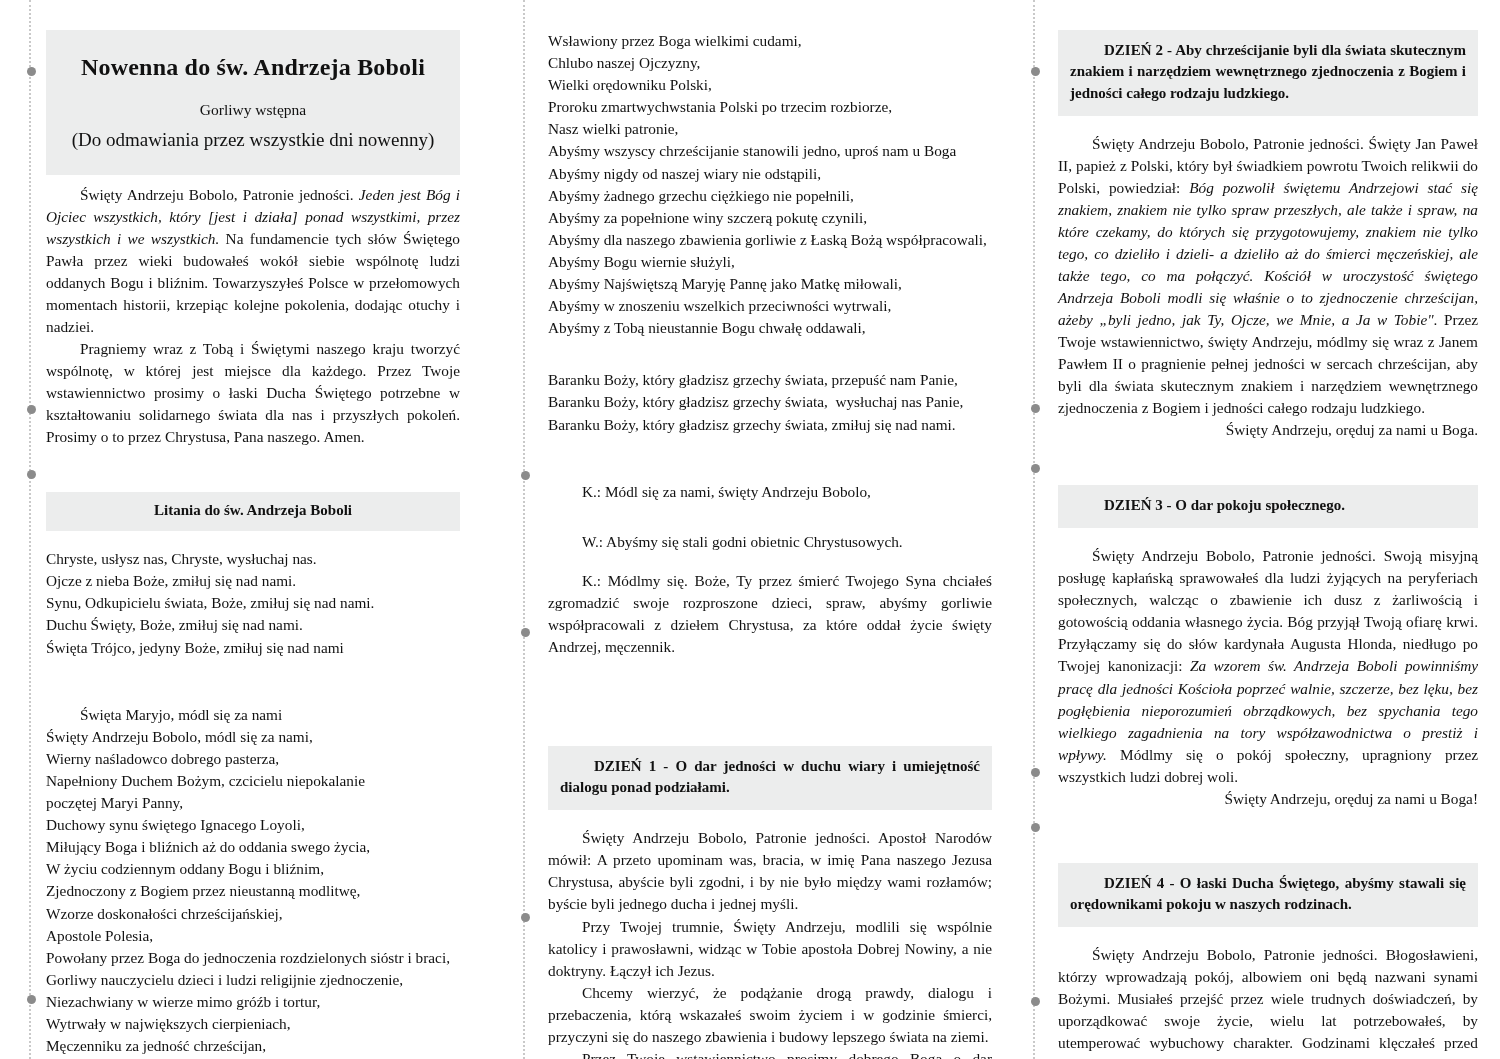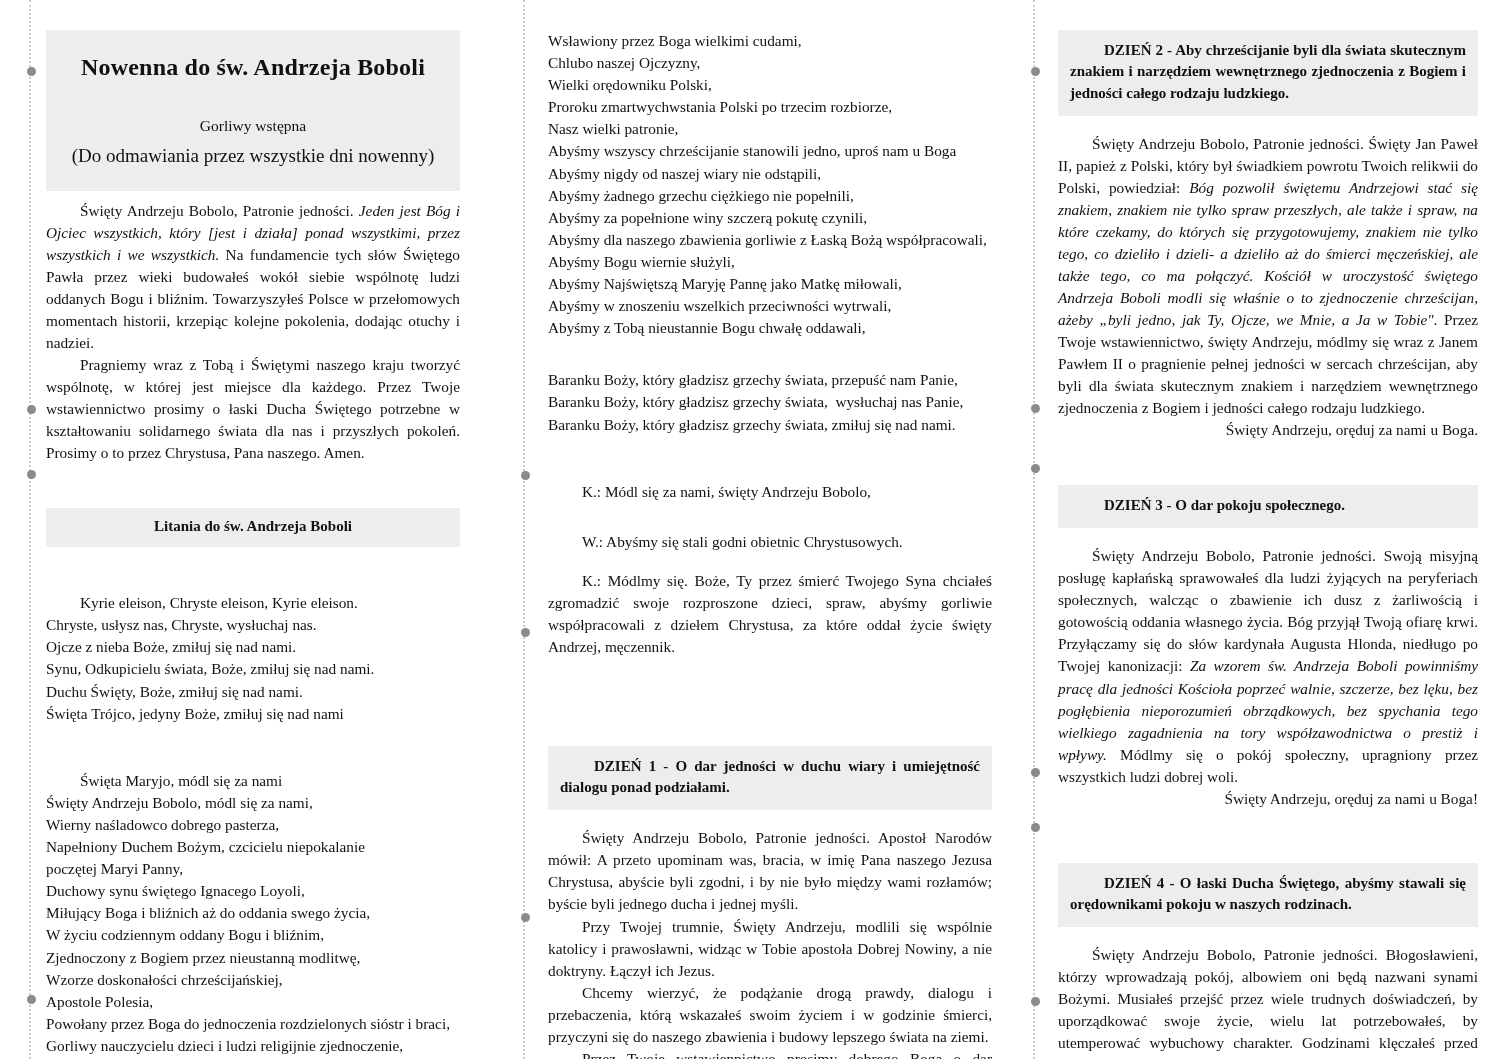--- a/index.html
+++ b/index.html
@@ -61,21 +61,21 @@
     padding: 10px 12px 12px 12px;
     margin: 0 0 0 0;
   }
   .band.tall { padding: 14px 12px 22px 12px; }
 
   h1.title {
     font-size: 24px;
     font-weight: bold;
     text-align: center;
     letter-spacing: 0.2px;
-    margin: 10px 0 36px 0;
+    margin: 10px 0 20px 0;
     font-family: "Liberation Serif", "DejaVu Serif", serif;
   }
   .sub1 {
     font-size: 15.5px;
     text-align: center;
     margin: 0 0 10px 0;
   }
   .sub2 {
     font-size: 19px;
     text-align: center;
@@ -159,21 +159,20 @@
 
       <div class="gap-xl"></div>
 
       <div class="band">
         <div class="band-head">Litania do św. Andrzeja Boboli</div>
       </div>
 
       <div class="gap"></div>
 
       <div class="lines">
-        <span class="ln ind">Kyrie eleison, Chryste eleison, Kyrie eleison.</span>
         <span class="ln">Chryste, usłysz nas, Chryste, wysłuchaj nas.</span>
         <span class="ln">Ojcze z nieba Boże, zmiłuj się nad nami.</span>
         <span class="ln">Synu, Odkupicielu świata, Boże, zmiłuj się nad nami.</span>
         <span class="ln">Duchu Święty, Boże, zmiłuj się nad nami.</span>
         <span class="ln">Święta Trójco, jedyny Boże, zmiłuj się nad nami</span>
       </div>
 
       <div class="gap"></div>
 
       <div class="lines">

